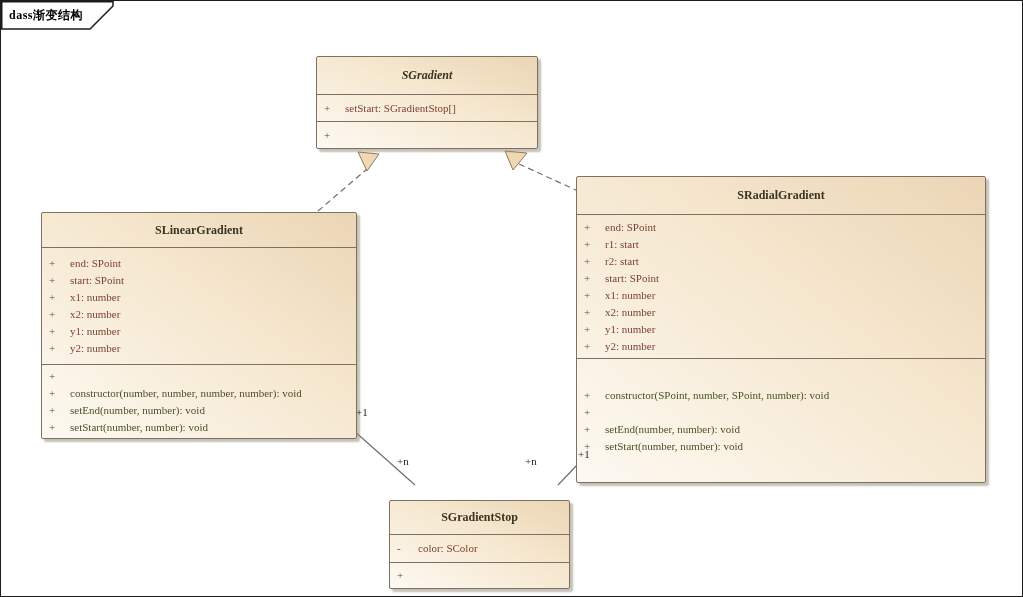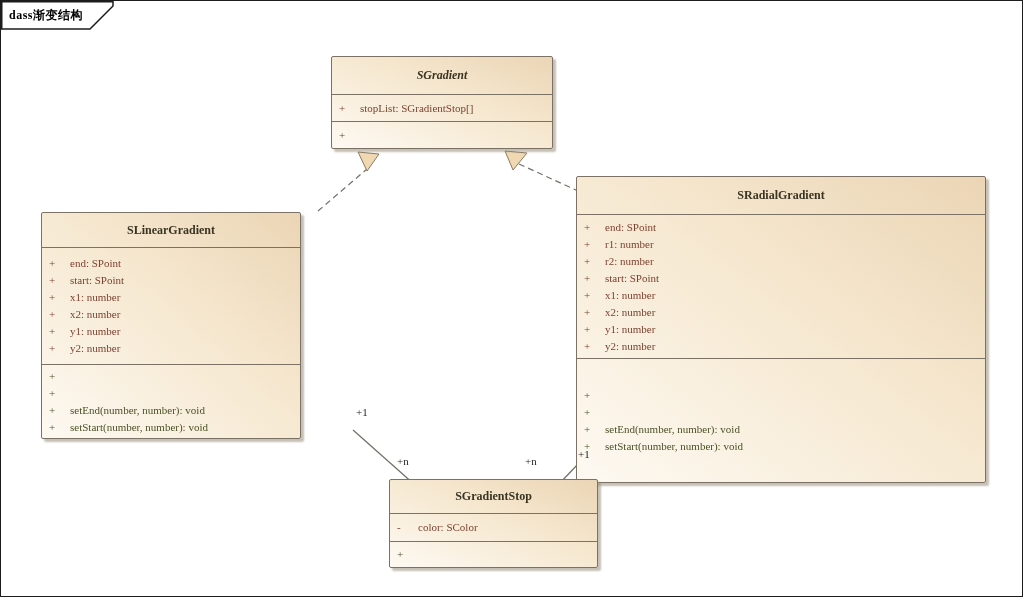--- a/index.html
+++ b/index.html
@@ -46,36 +46,36 @@
     <line x1="352" y1="429" x2="414" y2="484" stroke="#6f6f66" stroke-width="1.2"></line>
 
     <line x1="601" y1="438" x2="557" y2="484" stroke="#6f6f66" stroke-width="1.2"></line>
   </svg>
 
   <svg class="frame-tab" width="120" height="32" viewBox="0 0 120 32">
     <polygon points="0.75,0.75 112,0.75 112,5 89,28 0.75,28" fill="#ffffff" stroke="#1c1c1c" stroke-width="1.5"></polygon>
   </svg>
   <div class="frame-tab-label">dass渐变结构</div>
 
-  <div class="box" style="left:315px;top:55px;width:222px;height:93px;margin-left:15px;">
+  <div class="box" style="left:315px;top:55px;width:222px;height:93px;">
     <div class="title abstract" style="height:37px;">SGradient</div>
     <div class="sec grow">
       <div class="row attr-row">
         <span class="vis">+</span>
-        <span>stopList: SGradientStop[]</span>
+        <span>setStart: SGradientStop[]</span>
       </div>
     </div>
     <div class="sec grow">
       <div class="row op-row">
         <span class="vis">+</span>
       </div>
     </div>
   </div>
 
-  <div class="box" style="left:40px;top:211px;width:260px;height:227px;">
+  <div class="box" style="left:40px;top:211px;width:316px;height:227px;">
     <div class="title" style="height:34px;">SLinearGradient</div>
     <div class="sec" style="height:116px;">
       <div class="row attr-row">
         <span class="vis">+</span>
         <span>end: SPoint</span>
       </div>
       <div class="row attr-row">
         <span class="vis">+</span>
         <span>start: SPoint</span>
       </div>
@@ -95,20 +95,21 @@
         <span class="vis">+</span>
         <span>y2: number</span>
       </div>
     </div>
     <div class="sec grow">
       <div class="row op-row">
         <span class="vis">+</span>
       </div>
       <div class="row op-row">
         <span class="vis">+</span>
+        <span>constructor(number, number, number, number): void</span>
       </div>
       <div class="row op-row">
         <span class="vis">+</span>
         <span>setEnd(number, number): void</span>
       </div>
       <div class="row op-row">
         <span class="vis">+</span>
         <span>setStart(number, number): void</span>
       </div>
     </div>
@@ -116,25 +117,25 @@
 
   <div class="box" style="left:575px;top:175px;width:410px;height:307px;">
     <div class="title" style="height:37px;">SRadialGradient</div>
     <div class="sec" style="height:143px;">
       <div class="row attr-row">
         <span class="vis">+</span>
         <span>end: SPoint</span>
       </div>
       <div class="row attr-row">
         <span class="vis">+</span>
-        <span>r1: number</span>
+        <span>r1: start</span>
       </div>
       <div class="row attr-row">
         <span class="vis">+</span>
-        <span>r2: number</span>
+        <span>r2: start</span>
       </div>
       <div class="row attr-row">
         <span class="vis">+</span>
         <span>start: SPoint</span>
       </div>
       <div class="row attr-row">
         <span class="vis">+</span>
         <span>x1: number</span>
       </div>
       <div class="row attr-row">
@@ -146,36 +147,37 @@
         <span>y1: number</span>
       </div>
       <div class="row attr-row">
         <span class="vis">+</span>
         <span>y2: number</span>
       </div>
     </div>
     <div class="sec grow">
       <div class="row op-row">
         <span class="vis">+</span>
+        <span>constructor(SPoint, number, SPoint, number): void</span>
       </div>
       <div class="row op-row">
         <span class="vis">+</span>
       </div>
       <div class="row op-row">
         <span class="vis">+</span>
         <span>setEnd(number, number): void</span>
       </div>
       <div class="row op-row">
         <span class="vis">+</span>
         <span>setStart(number, number): void</span>
       </div>
     </div>
   </div>
 
-  <div class="box" style="left:388px;top:478px;width:209px;height:89px;">
+  <div class="box" style="left:388px;top:499px;width:181px;height:89px;">
     <div class="title" style="height:33px;">SGradientStop</div>
     <div class="sec" style="height:27px;">
       <div class="row attr-row">
         <span class="vis">-</span>
         <span>color: SColor</span>
       </div>
     </div>
     <div class="sec grow">
       <div class="row op-row">
         <span class="vis">+</span>

